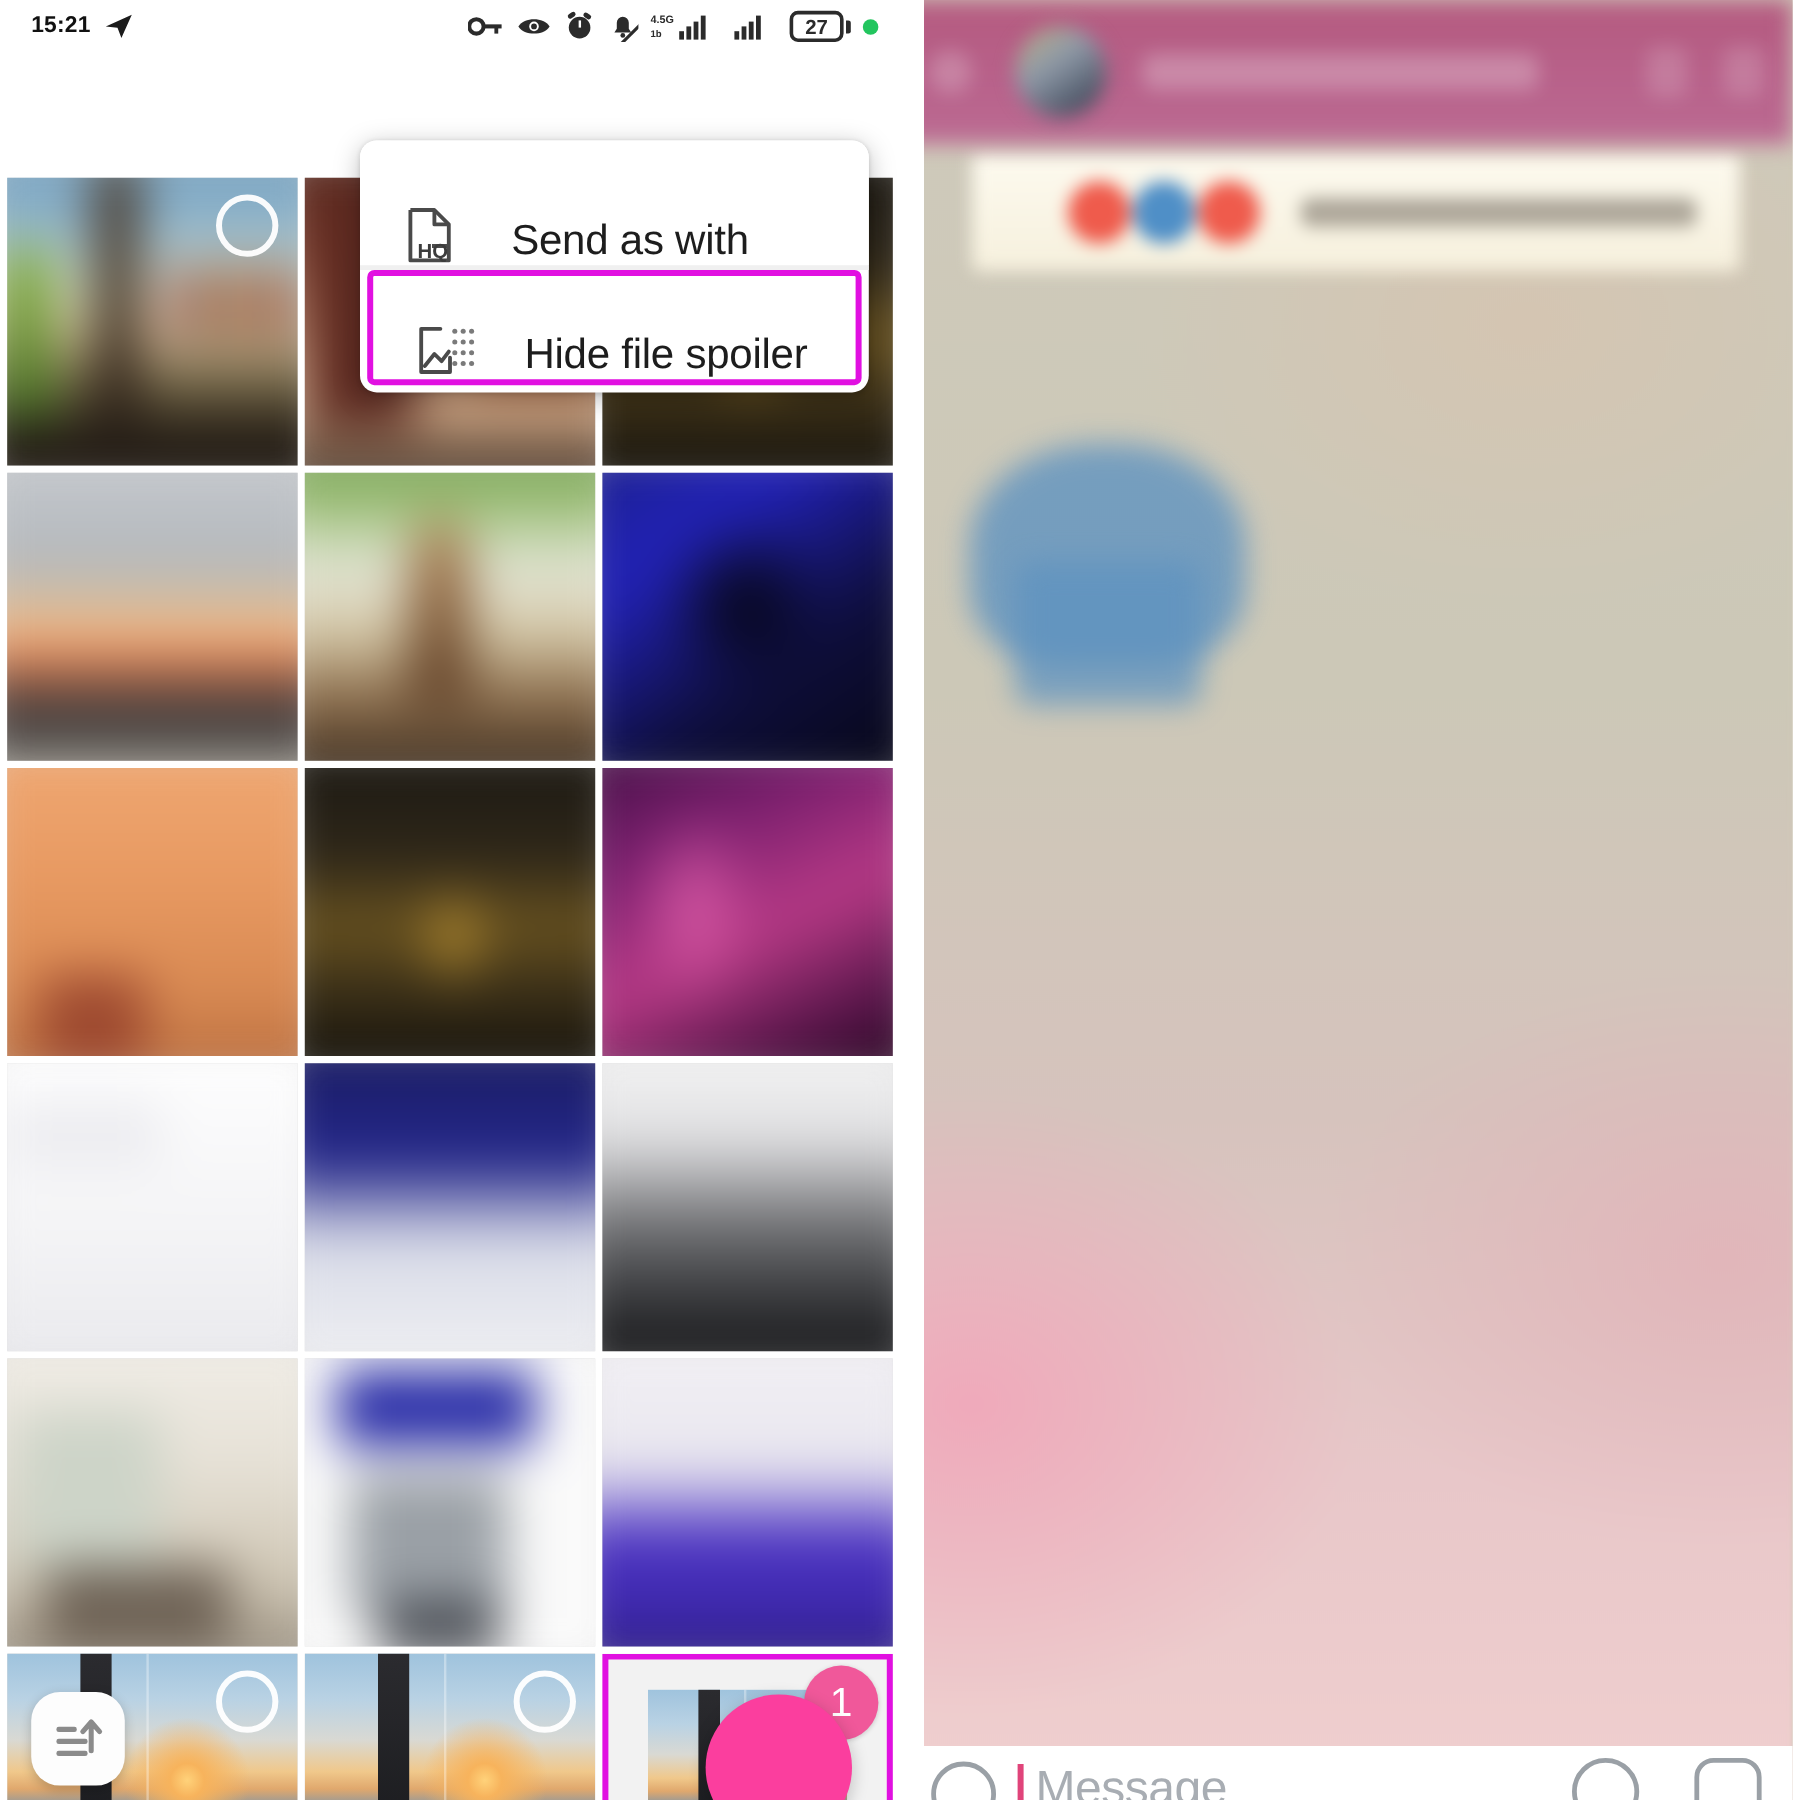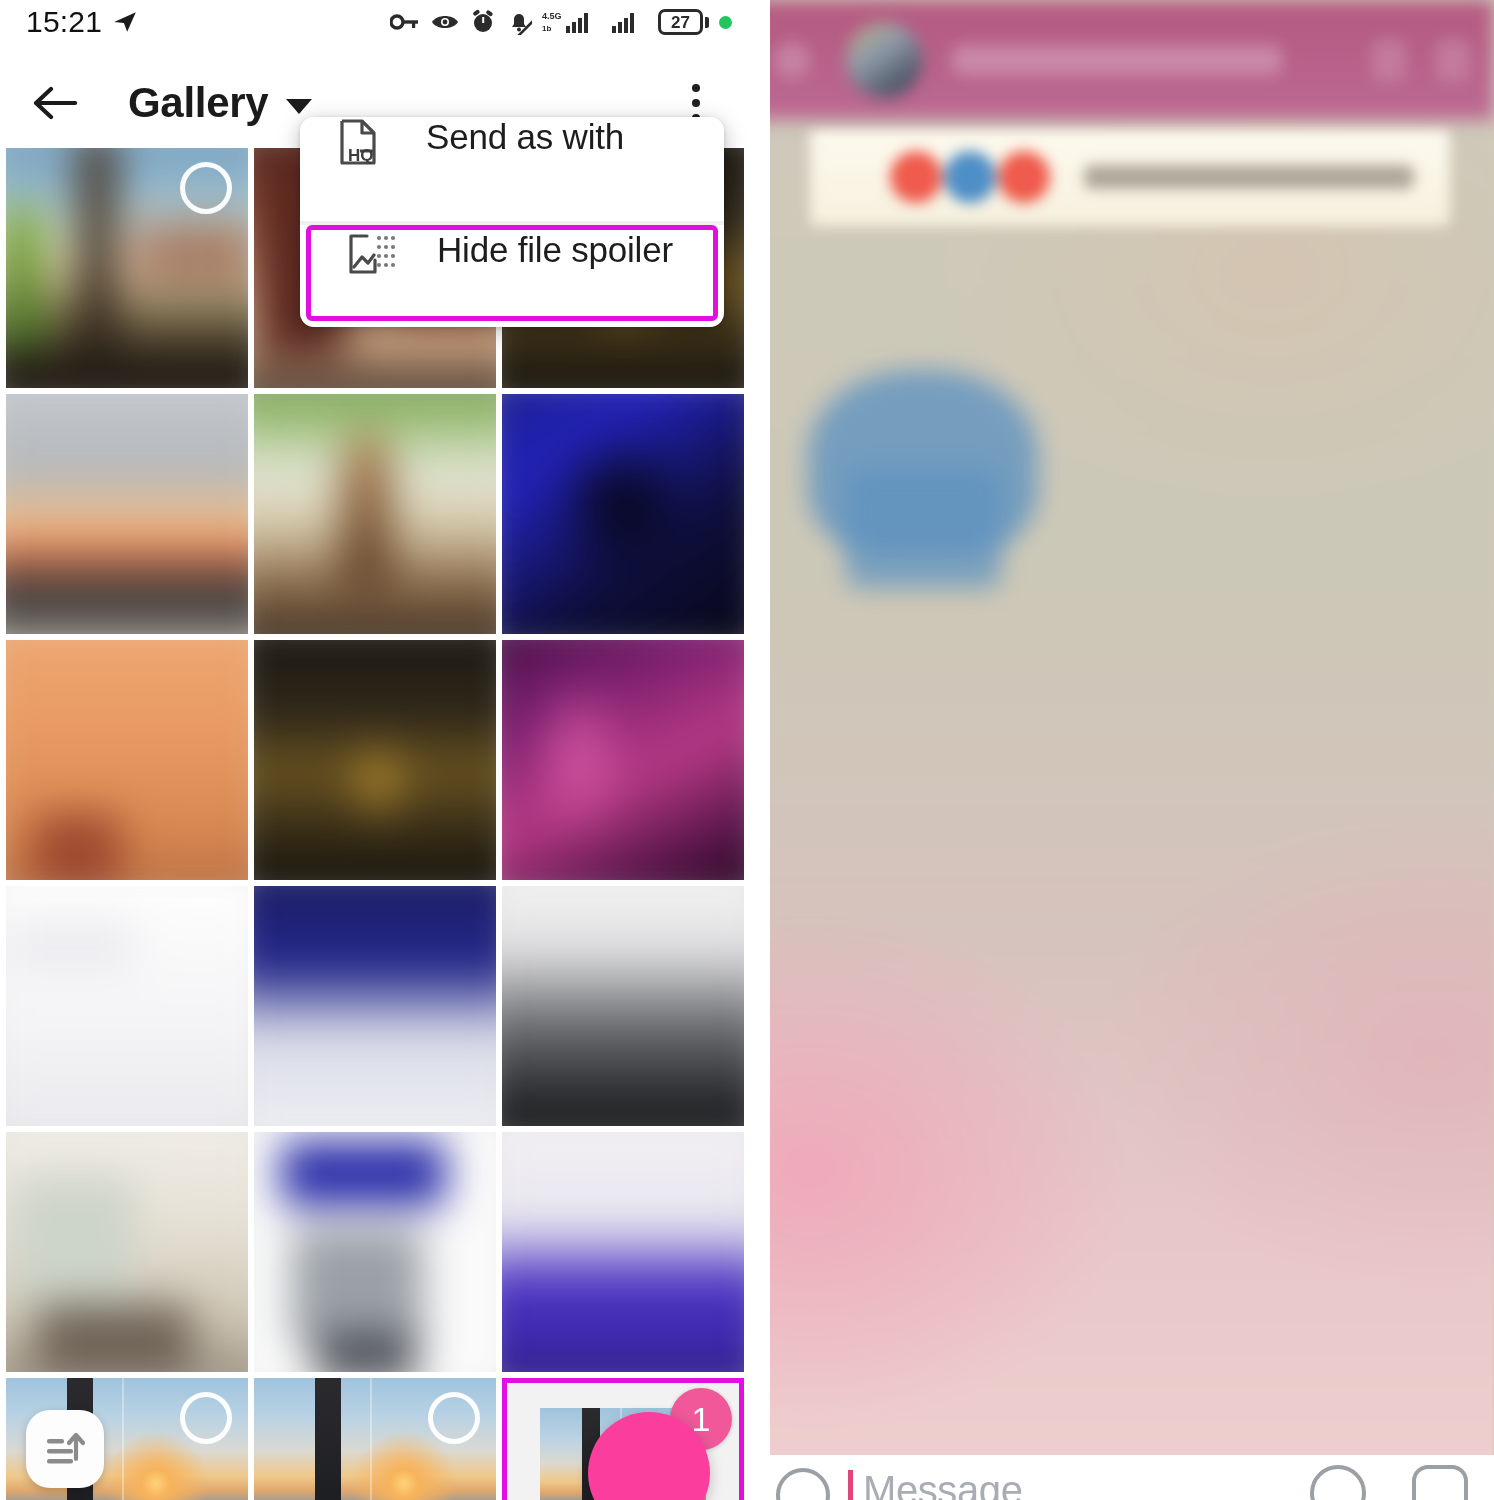--- a/index.html
+++ b/index.html
@@ -7,21 +7,21 @@
     font-family:"Liberation Sans", sans-serif; }
 
   #root { position:relative; width:1494px; height:1500px; display:flex; }
 
   
   .left-panel { position:relative; width:750px; height:1500px; background:#ffffff; overflow:hidden; }
 
   
   .statusbar { position:absolute; left:0; top:0; width:750px; height:44px;
     display:flex; align-items:center; padding:0 18px 0 26px; background:#ffffff; z-index:40; }
-  .sb-time { font-size:30px; font-weight:400; color:#111; letter-spacing:0.2px; }
+  .sb-time { font-size:19px; font-weight:700; color:#111; letter-spacing:0.2px; }
   .sb-sendicon { margin-left:10px; display:flex; align-items:center; }
   .sb-right { margin-left:auto; display:flex; align-items:center; gap:10px; }
   .sb-icon { display:flex; align-items:center; color:#2b2b2b; }
   .sb-batt { display:flex; align-items:center; }
   .sb-batt-body { width:45px; height:26px; border:3px solid #2b2b2b; border-radius:7px;
     display:flex; align-items:center; justify-content:center; }
   .sb-batt-txt { font-size:17px; font-weight:700; color:#2b2b2b; line-height:1; }
   .sb-batt-tip { width:4px; height:11px; background:#2b2b2b; margin-left:2px; border-radius:0 2px 2px 0; }
   .sb-dot { width:13px; height:13px; border-radius:50%; background:#22c55e; }
 
@@ -112,21 +112,21 @@
     background:#fdfdfd; box-shadow:0 3px 10px rgba(0,0,0,.2); display:flex; align-items:center;
     justify-content:center; z-index:45; }
   
   .send-fab { position:absolute; right:40px; bottom:-34px; width:122px; height:122px; border-radius:50%;
     background:#fb3e9e; z-index:44; box-shadow:0 4px 14px rgba(0,0,0,.22); }
 
   
   .menu { position:absolute; left:300px; top:117px; width:424px; background:#ffffff;
     border-radius:14px; box-shadow:0 5px 22px rgba(0,0,0,.26), 0 1px 4px rgba(0,0,0,.14);
     z-index:60; overflow:visible; padding:0; }
-  .menu-item { display:flex; align-items:flex-start; height:104px; padding:0 0 16px 34px; background:#fff; }
+  .menu-item { display:flex; align-items:flex-end; height:104px; padding:0 0 0 34px; background:#fff; }
   .menu-item:first-child { border-radius:14px 14px 0 0; }
   .menu-sep { height:4px; background:#f0f0f0; }
   .menu-icon { width:56px; display:flex; align-items:center; justify-content:flex-start; }
   .menu-label { font-size:35px; color:#1d1d1d; margin-left:36px; letter-spacing:-0.2px; }
   .menu-item.highlighted { border:5px solid #e110e1; border-radius:6px; height:96px;
     margin:0 6px 6px 6px; background:#fff; }
 
   
   .right-panel { position:relative; width:744px; height:1500px; overflow:hidden;
     background:#cfc9b8; }
@@ -239,36 +239,20 @@
         <span class="sb-batt">
           <span class="sb-batt-body">
               <span class="sb-batt-txt">27</span>
             </span>
           <span class="sb-batt-tip"></span>
         </span>
         <span class="sb-dot"></span>
       </span>
     </div>
 
-    <div class="appbar">
-      <span class="back-btn">
-        <svg width="46" height="40" viewBox="0 0 46 40">
-            <path d="M20 6 L5 20 L20 34 M5 20 H44" fill="none" stroke="#1b1b1b" stroke-width="4.2" stroke-linecap="round" stroke-linejoin="round"></path>
-          </svg>
-      </span>
-      <span class="appbar-title-wrap">
-        <span class="appbar-title">Gallery</span>
-        <span class="caret"></span>
-      </span>
-      <span class="more-btn">
-        <span class="more-dot"></span>
-        <span class="more-dot"></span>
-        <span class="more-dot"></span>
-      </span>
-    </div>
 
     <div class="grid">
       <div class="cell blurred">
         <div class="ph p-beach">
             <i class="b1"></i>
             <i class="b2"></i>
             <i class="b3"></i>
             <i class="b4"></i>
           </div>
         <span class="sel-circle"></span>

